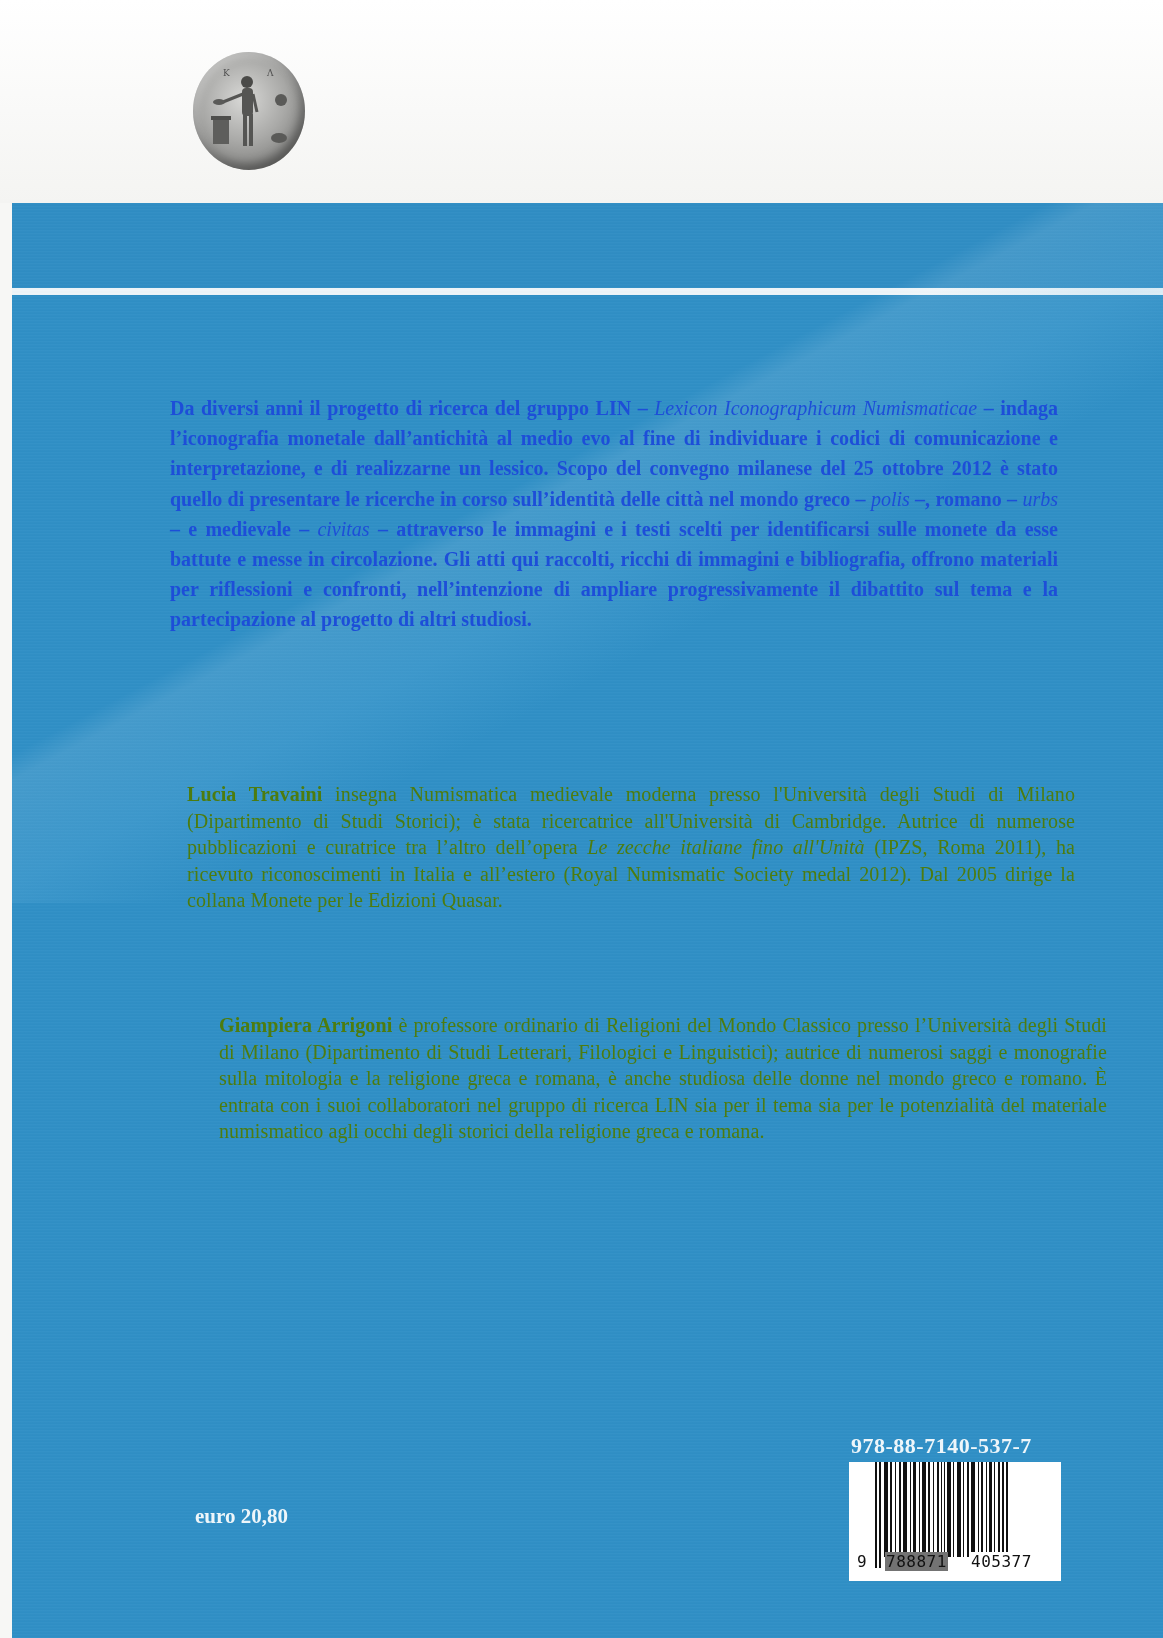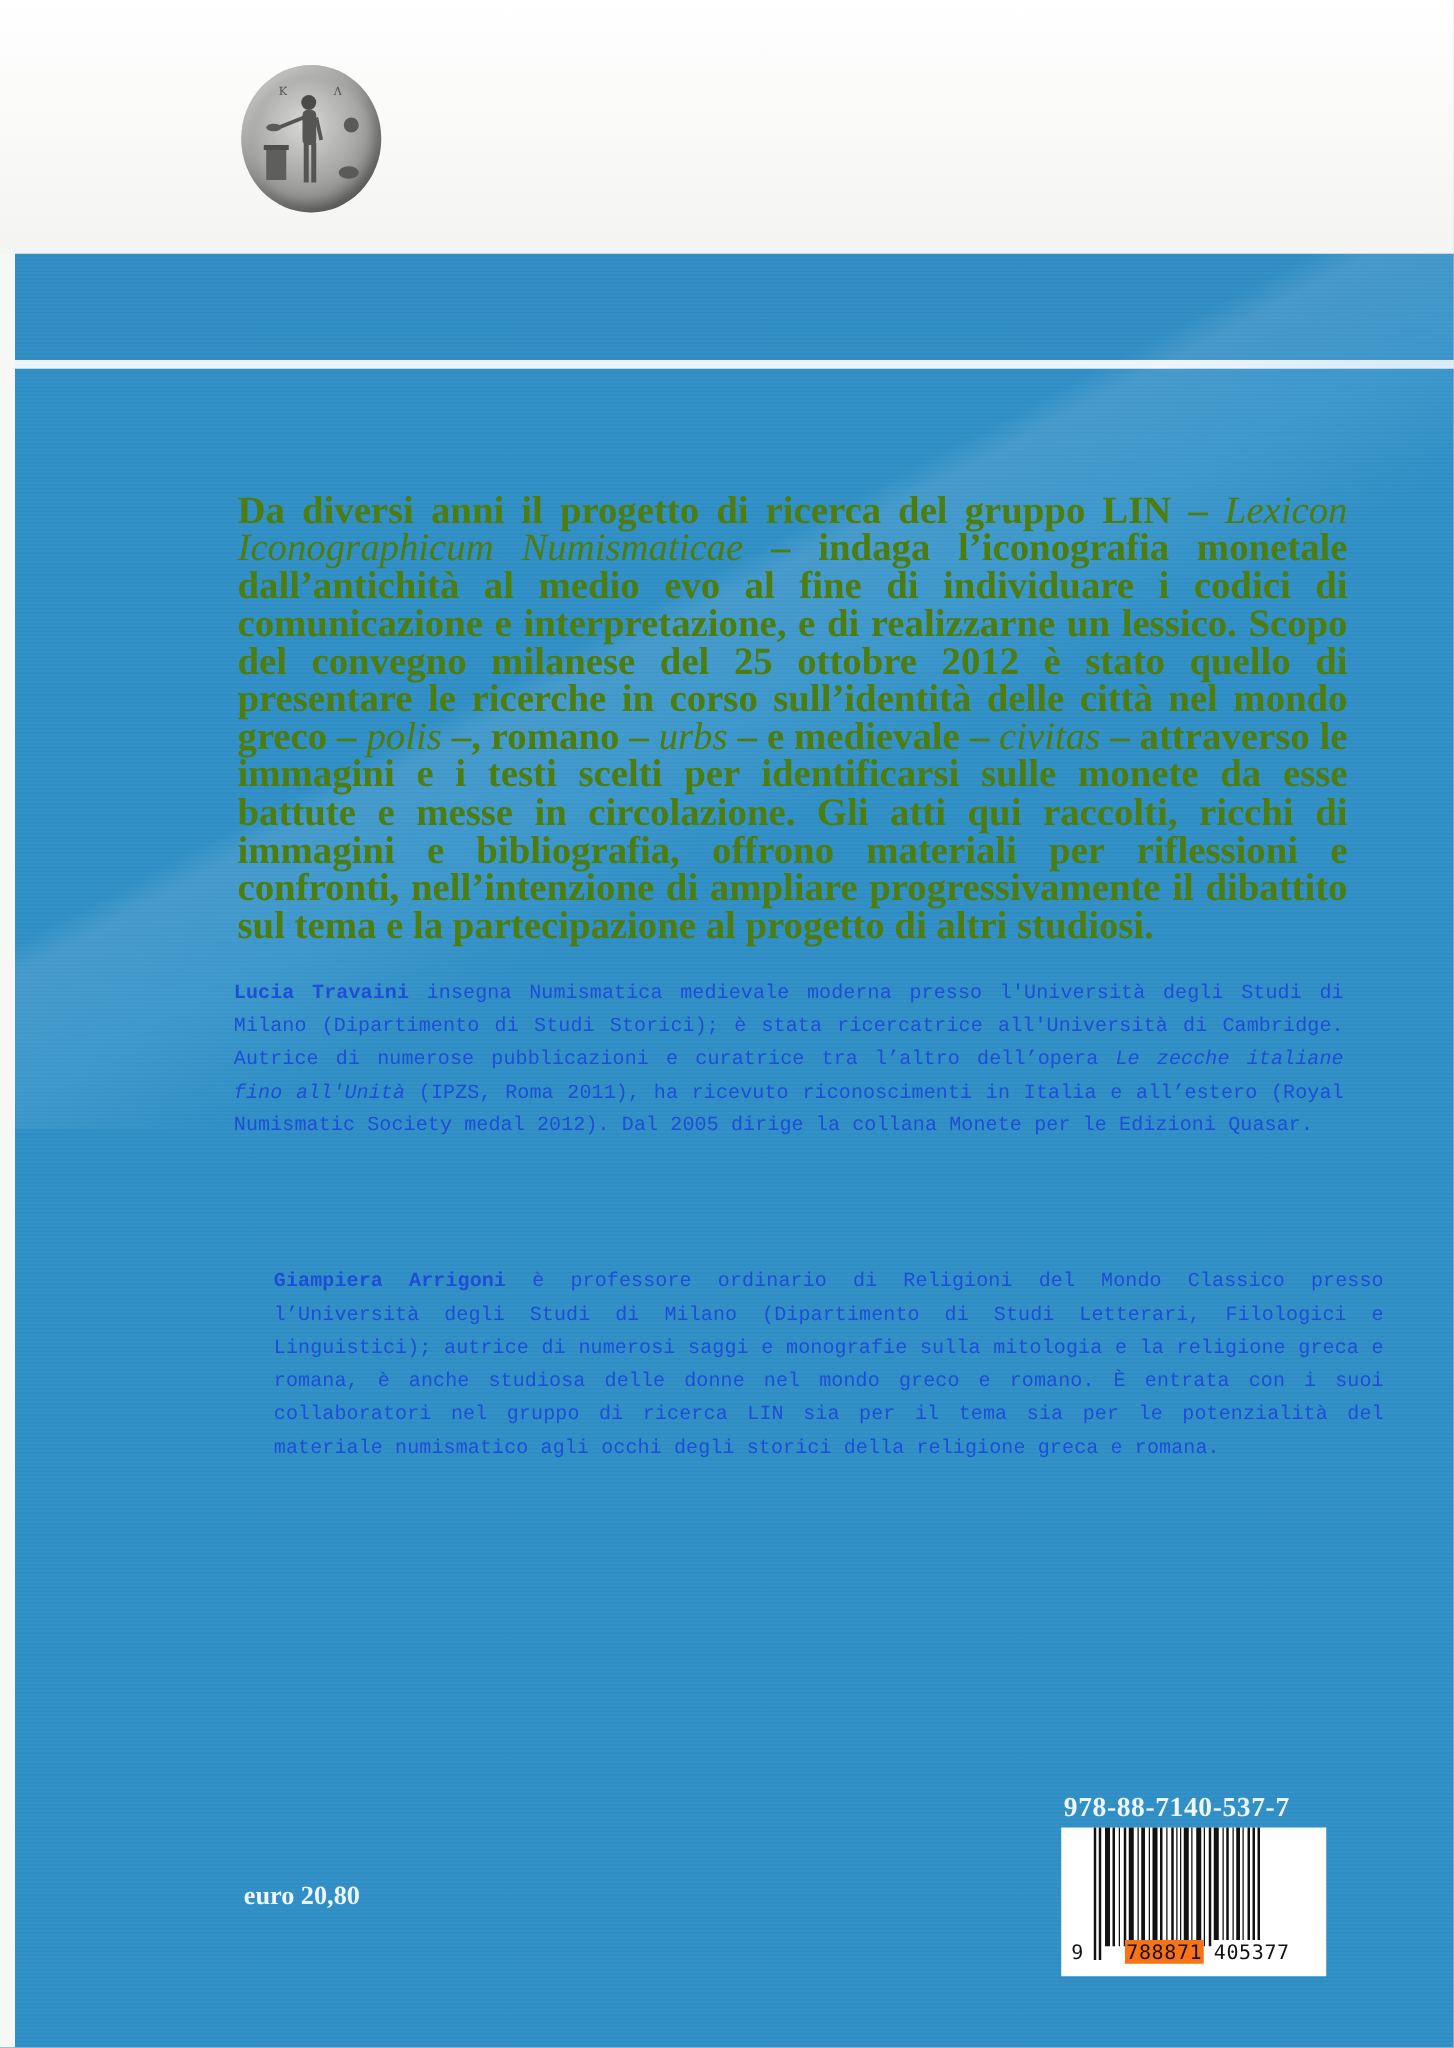--- a/index.html
+++ b/index.html
@@ -36,29 +36,29 @@
     position: absolute; left: 12px; top: 203px; width: 1151px; height: 1435px;
     background: repeating-linear-gradient(180deg, rgba(255,255,255,0.025) 0px, rgba(255,255,255,0.025) 1px, rgba(0,0,0,0.02) 2px, rgba(0,0,0,0) 3px);
     pointer-events: none;
   }
   .fold {
     position: absolute; left: 12px; top: 203px; width: 1151px; height: 700px;
     background: linear-gradient(152deg, rgba(0,0,0,0) 0%, rgba(0,0,0,0) 42%, rgba(255,255,255,0.10) 44%, rgba(120,190,230,0.18) 52%, rgba(0,0,0,0) 60%);
     pointer-events: none;
   }
   .intro {
-    position: absolute; left: 190px; top: 393px; width: 888px;
-    color: #4d7c0f; font-weight: bold; font-size: 31px; line-height: 30.2px;
+    position: absolute; left: 170px; top: 393px; width: 888px;
+    color: #1d4ed8; font-weight: bold; font-size: 20px; line-height: 30.2px;
     text-align: justify; margin: 0;
   }
   .intro em { font-style: italic; font-weight: normal; }
   .bio {
     position: absolute; left: 187px; width: 888px;
-    color: #1d4ed8; font-size: 16px; line-height: 26.5px;
-    text-align: justify; margin: 0; letter-spacing: 0.1px; font-family: Liberation Mono, monospace;
+    color: #4d7c0f; font-size: 20px; line-height: 26.5px;
+    text-align: justify; margin: 0; letter-spacing: 0.1px;
   }
   .bio b { font-weight: bold; }
   .bio em { font-style: italic; }
   .bio1 { top: 781px; }
   .bio2 { top: 1012px; margin-left: 32px; }
   .price {
     position: absolute; left: 195px; top: 1504px;
     color: #eef6fa; font-weight: bold; font-size: 21px;
   }
   .isbn {
@@ -71,21 +71,21 @@
   }
   .bars { position: absolute; left: 26px; top: 0; height: 100px; width: 176px; display: flex; align-items: flex-start; }
   .bar { background: #111; height: 95px; }
   .bar.long { height: 106px; }
   .barcode-digits {
     position: absolute; left: 8px; top: 90px; width: 200px;
     font-family: "DejaVu Sans Mono", monospace; font-size: 16px; color: #111;
     letter-spacing: 0.5px;
   }
   .bd-first { position: absolute; left: 0; }
-  .bd-left { position: absolute; left: 43px; background: #f97316; padding: 0 1px; }
+  .bd-left { position: absolute; left: 28px; background: #737373; padding: 0 1px; }
   .bd-right { position: absolute; left: 113px; background: #fff; padding: 0 1px; text-align: center; }
 </style>
 </head>
 <body>
 
 <div class="top-area"></div>
 
 <div class="coin">
   <svg width="112" height="118" viewBox="0 0 112 118">
 

